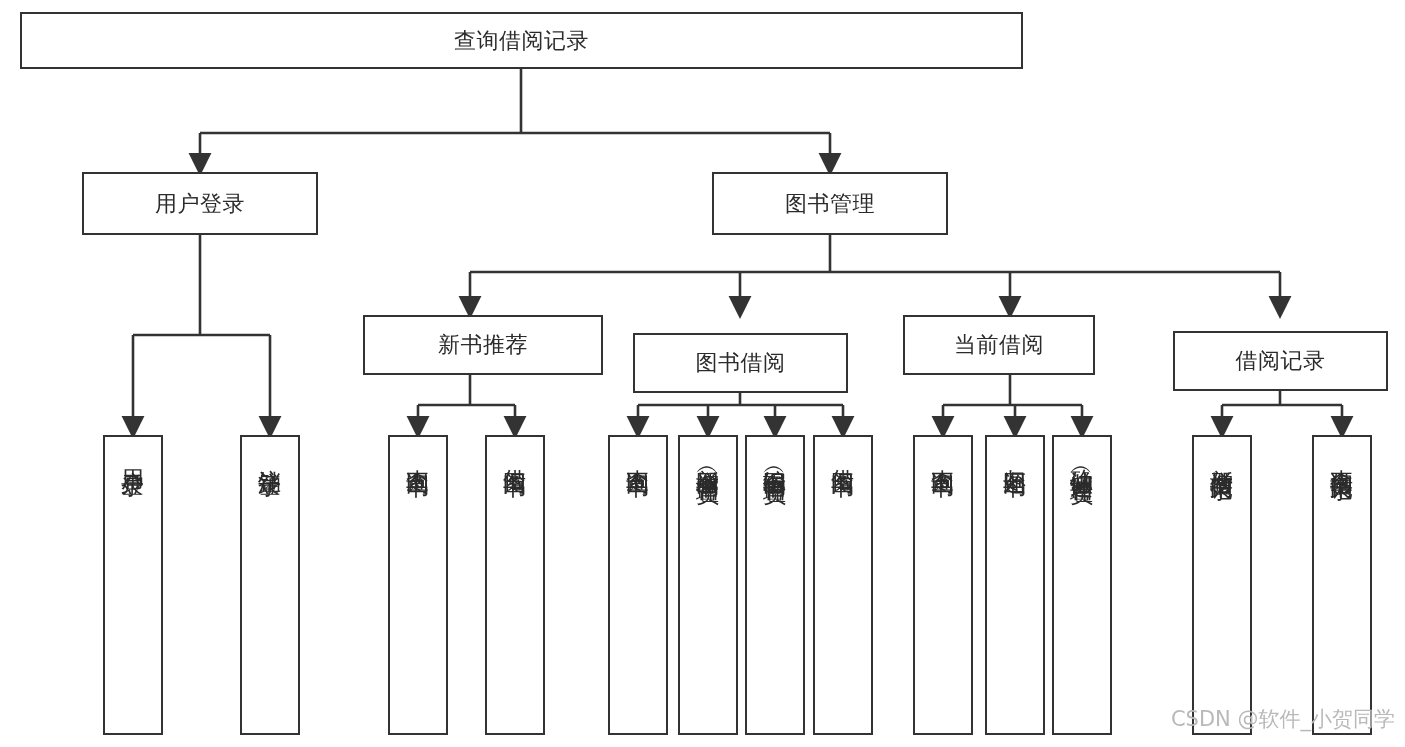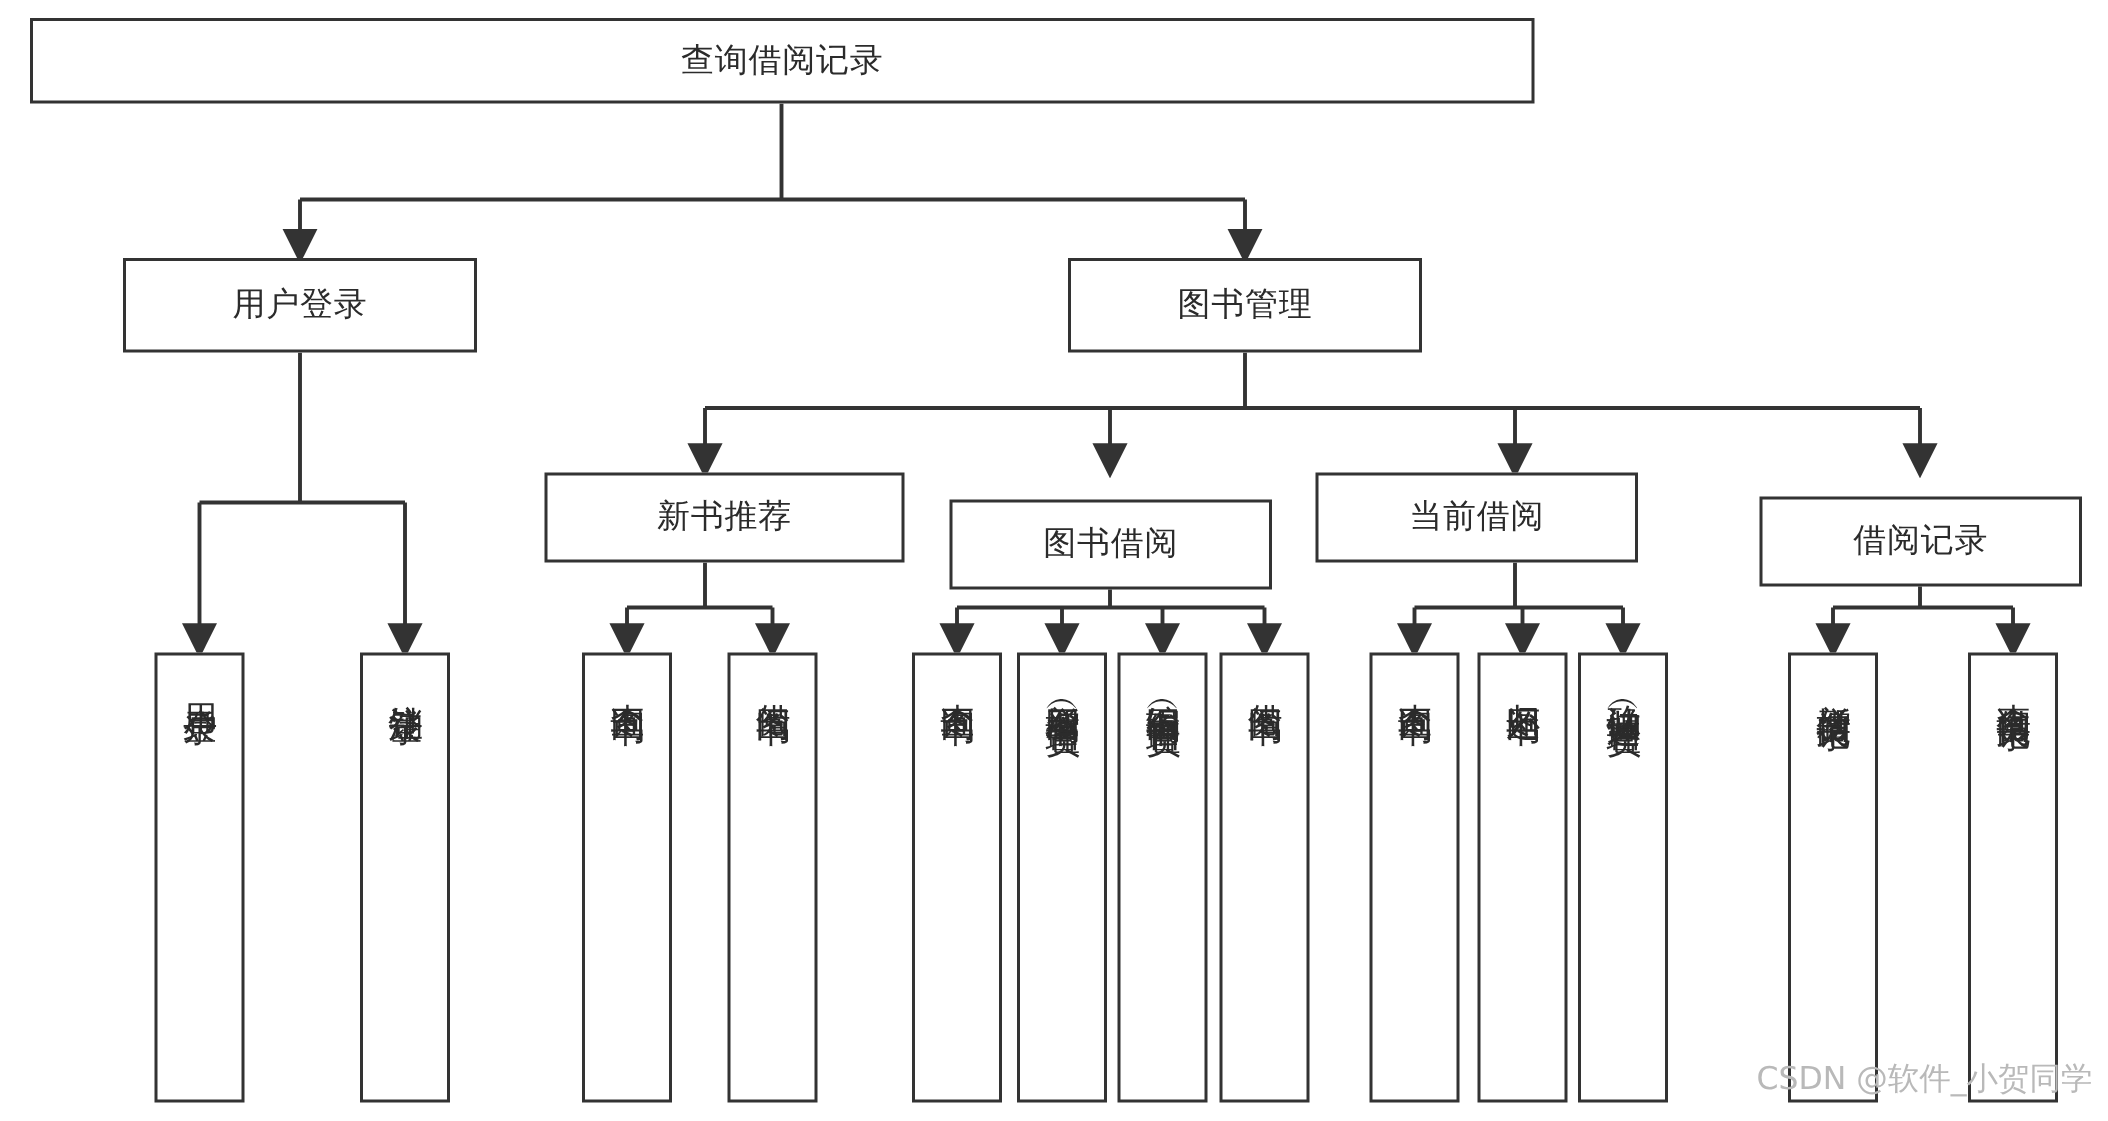--- a/index.html
+++ b/index.html
@@ -128,21 +128,21 @@
       </div>
       <div class="node horiz" style="left: 712px; top: 172px; width: 236px; height: 63px;">
         <span class="label">图书管理</span>
       </div>
       <div class="node horiz" style="left: 363px; top: 315px; width: 240px; height: 60px;">
         <span class="label">新书推荐</span>
       </div>
       <div class="node horiz" style="left: 633px; top: 333px; width: 215px; height: 60px;">
         <span class="label">图书借阅</span>
       </div>
-      <div class="node horiz" style="left: 877px; top: 315px; width: 215px; height: 60px;">
+      <div class="node horiz" style="left: 903px; top: 315px; width: 192px; height: 60px;">
         <span class="label">当前借阅</span>
       </div>
       <div class="node horiz" style="left: 1173px; top: 331px; width: 215px; height: 60px;">
         <span class="label">借阅记录</span>
       </div>
       <div class="node vert" style="left: 103px; top: 435px; width: 60px; height: 300px;">
         <span class="label">用户登录</span>
       </div>
       <div class="node vert" style="left: 240px; top: 435px; width: 60px; height: 300px;">
         <span class="label">注销登录</span>

